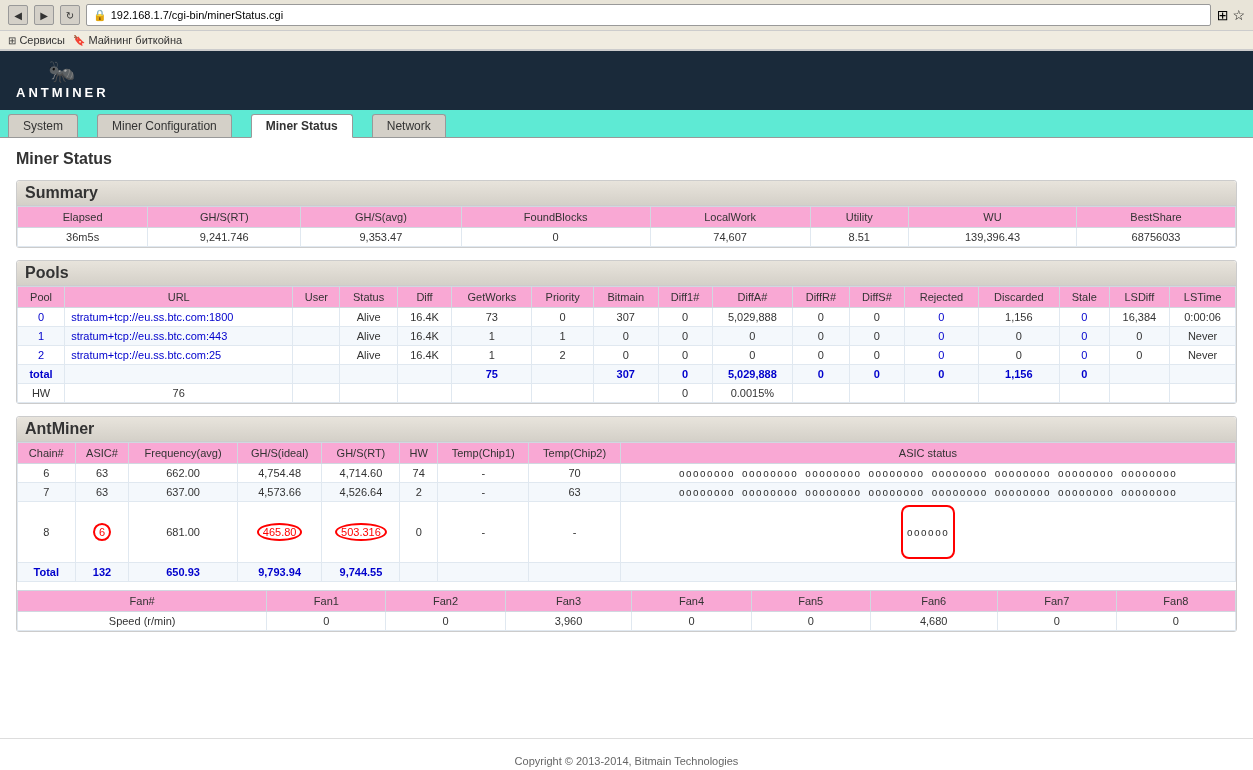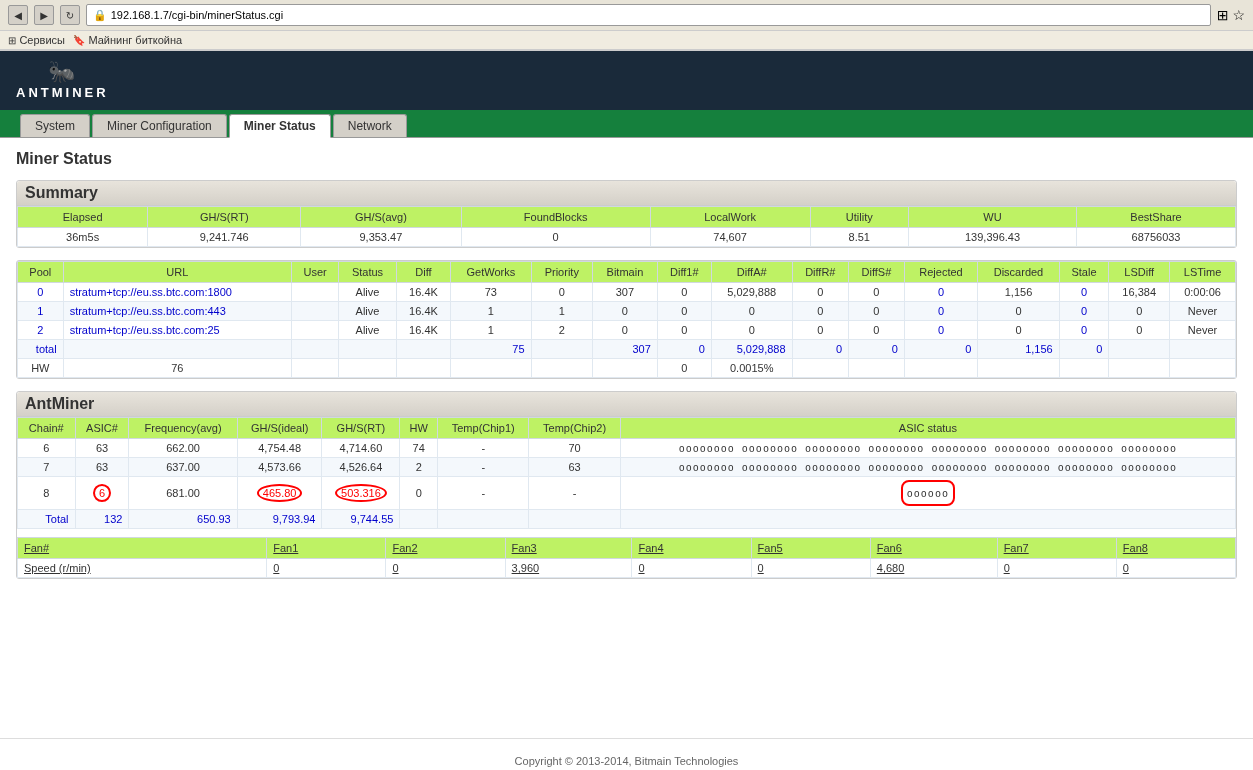--- a/index.html
+++ b/index.html
@@ -12,52 +12,52 @@
     .browser-address-bar { flex: 1; height: 22px; border: 1px solid #999; border-radius: 2px; padding: 0 6px; font-size: 11px; background: white; display: flex; align-items: center; gap: 4px; }
     .browser-icons { display: flex; gap: 4px; }
     .browser-bookmarks { display: flex; align-items: center; padding: 3px 8px; gap: 8px; background: #f0ece0; border-bottom: 1px solid #ccc; font-size: 11px; }
     .bookmark-item { display: flex; align-items: center; gap: 3px; cursor: pointer; color: #333; }
     .bookmark-icon { font-size: 10px; }
 
     
     .app-header { background: #1a2a3a; padding: 10px 16px; display: flex; align-items: center; gap: 10px; }
 
     
-    .app-tabs { background: #15803d; border-bottom: 1px solid #999; display: flex; padding: 4px 20px 0; gap: 2px; }
+    .app-tabs { background: #5eead4; border-bottom: 1px solid #999; display: flex; padding: 4px 8px 0; gap: 19px; }
     .tab { padding: 4px 14px; border: 1px solid #999; border-bottom: none; cursor: pointer; font-size: 12px; border-radius: 3px 3px 0 0; background: #d4d0c8; color: #333; }
     .tab.active { background: white; font-weight: bold; border-bottom: 1px solid white; margin-bottom: -1px; }
 
     
     .content { background: white; padding: 12px 16px; min-height: 600px; }
     .page-title { font-size: 16px; font-weight: bold; margin-bottom: 12px; color: #333; }
 
     
     .section { border: 1px solid #ccc; margin-bottom: 12px; border-radius: 3px; }
     .section-title { background: linear-gradient(to bottom, #e8e4dc, #d4d0c8); padding: 3px 8px; font-size: 16px; font-weight: bold; color: #333; border-bottom: 1px solid #ccc; border-radius: 3px 3px 0 0; }
 
     
     table { width: 100%; border-collapse: collapse; font-size: 11px; }
-    th { background: #bef264; padding: 4px 6px; text-align: center; border: 1px solid #d0d8e0; font-weight: normal; color: #333; }
+    th { background: #f9a8d4; padding: 4px 6px; text-align: center; border: 1px solid #d0d8e0; font-weight: normal; color: #333; }
     td { padding: 3px 6px; text-align: center; border: 1px solid #e0e8f0; color: #333; }
     tr:nth-child(even) td { background: #f4f8fc; }
     tr:nth-child(odd) td { background: #ffffff; }
     .td-left { text-align: left; }
     .td-blue { color: #0000cc; }
 
     
     .cell-circled { border: 2px solid red; border-radius: 50%; display: inline-block; padding: 1px 4px; color: red; }
     .asic-status-text { font-size: 10px; letter-spacing: 1px; font-family: monospace; }
-    .asic-circled-group { display: inline-block; border: 2px solid red; border-radius: 8px; padding: 5px 4px; }
+    .asic-circled-group { display: inline-block; border: 2px solid red; border-radius: 8px; padding: 19px 4px; }
 
     
     .footer { background: white; border-top: 1px solid #ddd; padding: 16px; text-align: center; color: #666; font-size: 11px; }
 
-    .total-row td { font-weight: normal; color: #0000cc; text-align: right; }
-
-    .fan-table th, .fan-table td { text-align: left; text-decoration: underline; }
+    .total-row td { font-weight: bold; color: #0000cc; }
+
+    .fan-table th, .fan-table td { text-align: center; }
   </style>
 </head>
 <body>
 
 <div class="browser-chrome">
   <div class="browser-toolbar">
     <button class="browser-nav-btn">◀</button>
     <button class="browser-nav-btn">▶</button>
     <button class="browser-nav-btn">↻</button>
     <div class="browser-address-bar">
@@ -122,20 +122,21 @@
           <td>74,607</td>
           <td>8.51</td>
           <td>139,396.43</td>
           <td>68756033</td>
         </tr>
       </tbody>
     </table>
   </div>
 
   <div class="section">
+    <div class="section-title">Pools</div>
     <table>
       <thead>
         <tr>
           <th>Pool</th>
           <th>URL</th>
           <th>User</th>
           <th>Status</th>
           <th>Diff</th>
           <th>GetWorks</th>
           <th>Priority</th>

